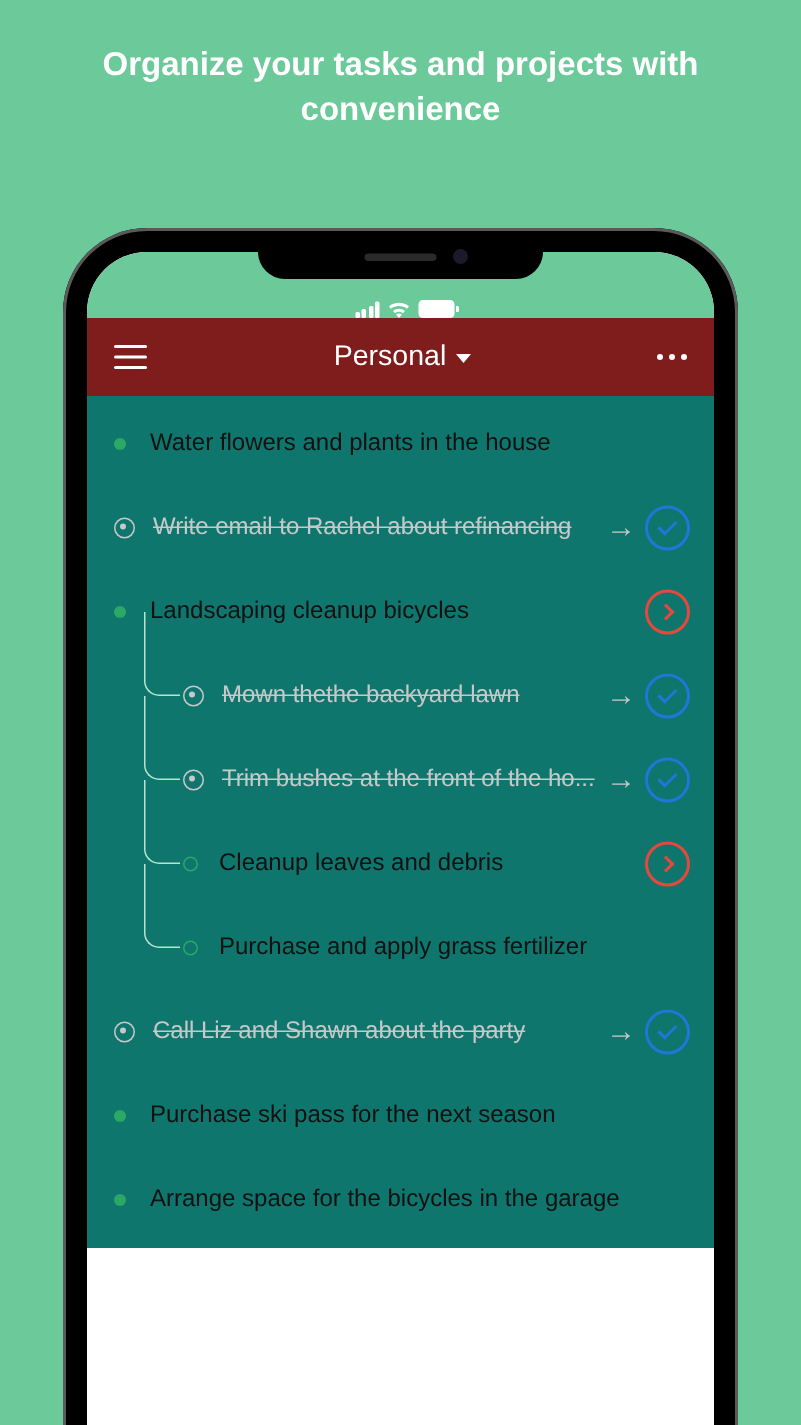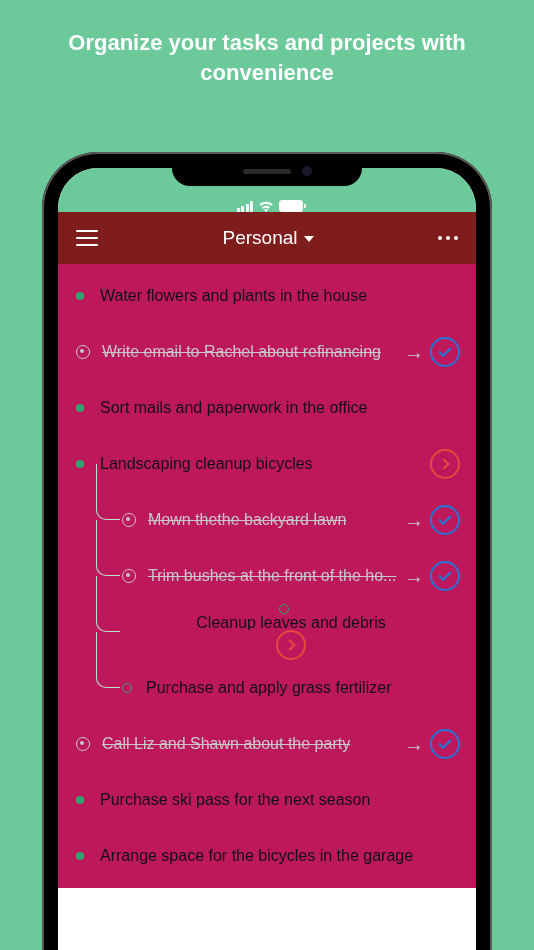--- a/index.html
+++ b/index.html
@@ -169,21 +169,21 @@
       gap: 4px;
       cursor: pointer;
     }
     .more-dots span {
       width: 4px;
       height: 4px;
       background: #fff;
       border-radius: 50%;
     }
     .task-list {
-      background: #be185d;
+      background: #0f766e;
       padding: 4px 0;
     }
     .task-row {
       display: flex;
       align-items: center;
       height: 56px;
       padding: 0 16px 0 18px;
       position: relative;
     }
     .task-row.sub {
@@ -339,24 +339,20 @@
 
         <div class="task-row">
           <span class="bullet done"></span>
           <span class="task-text completed">Write email to Rachel about refinancing</span>
           <span class="swipe-arrow">→</span>
           <div class="action-circle check">
               <div class="check-mark"></div>
             </div>
         </div>
 
-        <div class="task-row">
-          <span class="bullet solid"></span>
-          <span class="task-text">Sort mails and paperwork in the office</span>
-        </div>
 
         <div class="task-row">
           <span class="bullet solid"></span>
           <span class="task-text">Landscaping cleanup bicycles</span>
           <div class="action-circle expand">
               <div class="chev-right"></div>
             </div>
         </div>
 
         <div class="task-row sub" style="position:relative;">
@@ -372,21 +368,21 @@
         <div class="task-row sub" style="position:relative;">
           <div class="tree-line" style="top:-28px; height:56px;"></div>
           <span class="bullet done"></span>
           <span class="task-text completed">Trim bushes at the front of the ho...</span>
           <span class="swipe-arrow">→</span>
           <div class="action-circle check">
               <div class="check-mark"></div>
             </div>
         </div>
 
-        <div class="task-row sub" style="position:relative;flex-direction:column;">
+        <div class="task-row sub" style="position:relative;">
           <div class="tree-line" style="top:-28px; height:56px;"></div>
           <span class="bullet hollow"></span>
           <span class="task-text">Cleanup leaves and debris</span>
           <div class="action-circle expand">
               <div class="chev-right"></div>
             </div>
         </div>
 
         <div class="task-row sub" style="position:relative;">
           <div class="tree-line" style="top:-28px; height:56px;"></div>

